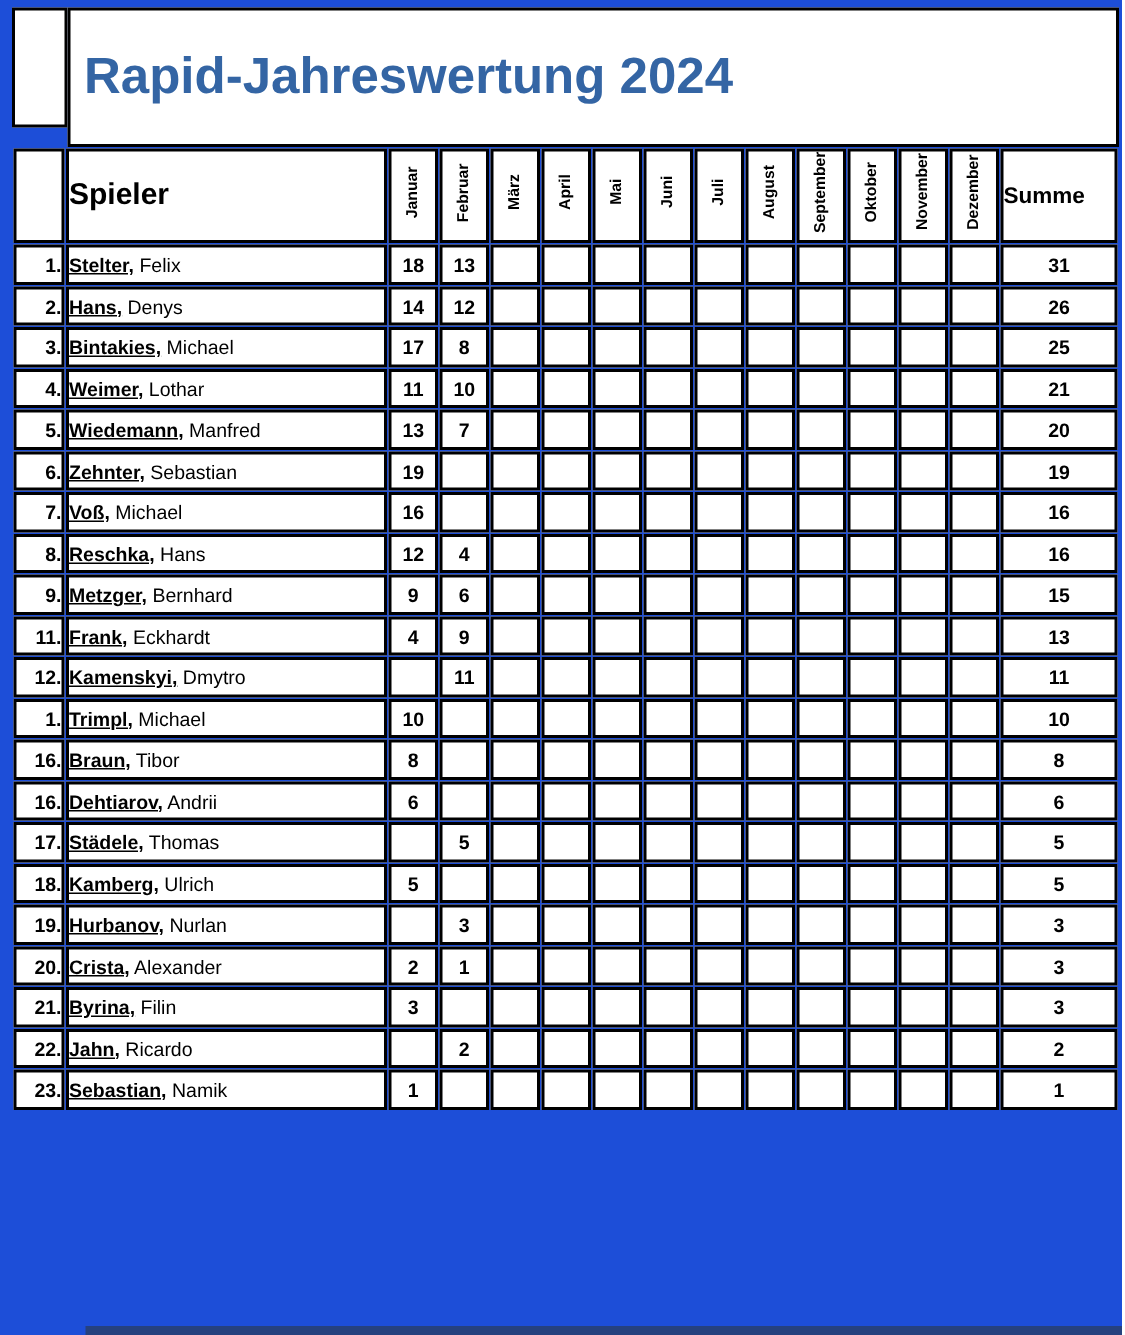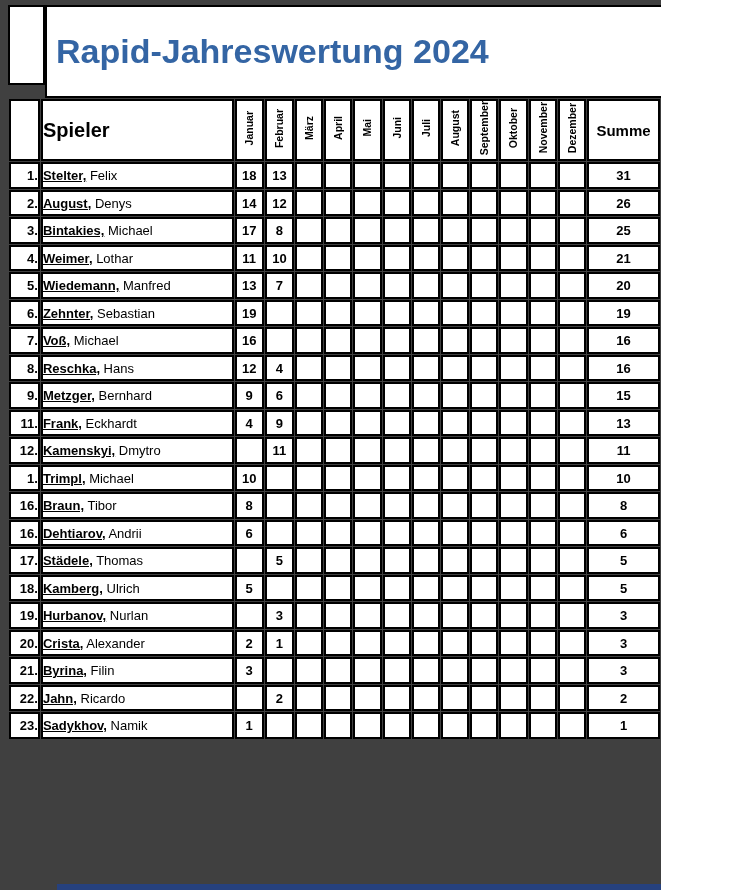--- a/index.html
+++ b/index.html
@@ -1,33 +1,33 @@
 <!DOCTYPE html>
 <html><head>
 <meta charset="utf-8">
 <style>
   html,body{margin:0;padding:0;background:#fff;}
   body{width:750px;height:890px;font-family:"Liberation Sans",sans-serif;color:#000;}
-  .sheet{position:relative;width:661px;height:890px;background:#404040;overflow:hidden;}
+  .sheet{position:relative;width:748px;height:890px;background:#1d4ed8;overflow:hidden;}
 
   .corner-cell{position:absolute;left:8px;top:5px;width:37px;height:80px;
     border:2px solid #000;background:#fff;box-sizing:border-box;}
   .title-cell{position:absolute;left:45px;top:5px;width:701px;height:93px;
     border:2px solid #000;background:#fff;box-sizing:border-box;
     display:flex;align-items:center;padding-left:9px;}
   .title-text{font-size:34px;font-weight:bold;letter-spacing:0px;}
 
   table.results{position:absolute;left:8px;top:98px;border-collapse:separate;
     border-spacing:1px;table-layout:fixed;}
   table.results th, table.results td{border:2px solid #000;background:#fff;
     box-sizing:border-box;overflow:hidden;padding:0;vertical-align:middle;}
 
   th.hdr{background:#d9d9d9;}
   th.spieler-hdr{font-size:20px;font-weight:bold;text-align:left;padding-left:7px;height:58px;}
-  th.summe-hdr{font-size:15px;font-weight:bold;text-align:center;}
+  th.summe-hdr{font-size:15px;font-weight:bold;text-align:left;}
   th.rank-hdr{background:#fff;}
   th.month-hdr{text-align:center;}
   .vert{display:inline-block;writing-mode:vertical-rl;transform:rotate(180deg);
     font-size:10.5px;font-weight:bold;white-space:nowrap;line-height:1;}
 
   td{height:26.5px;font-size:13px;}
   td.rank{font-weight:bold;text-align:right;padding-right:9px;}
   td.pname{text-align:left;padding-left:6px;white-space:nowrap;}
   td.pname .last{font-weight:bold;text-decoration:underline;}
   td.mval{font-weight:bold;text-align:center;}
@@ -96,21 +96,21 @@
           <td class="mval"></td>
           <td class="mval"></td>
           <td class="mval"></td>
           <td class="mval"></td>
           <td class="mval"></td>
           <td class="mval"></td>
           <td class="sum">31</td>
         </tr>
         <tr>
           <td class="rank">2.</td>
-          <td class="pname"><span class="last">August,</span><span> Denys</span></td>
+          <td class="pname"><span class="last">Hans,</span><span> Denys</span></td>
           <td class="mval">14</td>
           <td class="mval">12</td>
           <td class="mval"></td>
           <td class="mval"></td>
           <td class="mval"></td>
           <td class="mval"></td>
           <td class="mval"></td>
           <td class="mval"></td>
           <td class="mval"></td>
           <td class="mval"></td>
@@ -419,21 +419,21 @@
           <td class="mval"></td>
           <td class="mval"></td>
           <td class="mval"></td>
           <td class="mval"></td>
           <td class="mval"></td>
           <td class="mval"></td>
           <td class="sum">2</td>
         </tr>
         <tr>
           <td class="rank">23.</td>
-          <td class="pname"><span class="last">Sadykhov,</span><span> Namik</span></td>
+          <td class="pname"><span class="last">Sebastian,</span><span> Namik</span></td>
           <td class="mval">1</td>
           <td class="mval"></td>
           <td class="mval"></td>
           <td class="mval"></td>
           <td class="mval"></td>
           <td class="mval"></td>
           <td class="mval"></td>
           <td class="mval"></td>
           <td class="mval"></td>
           <td class="mval"></td>

